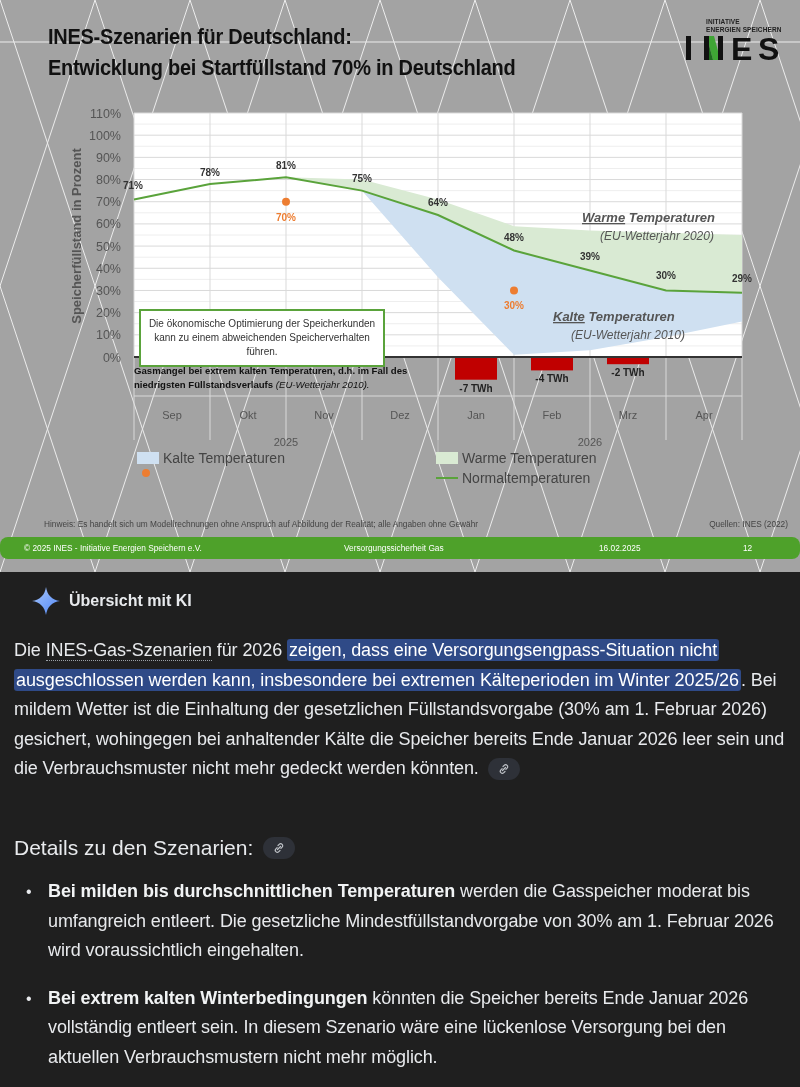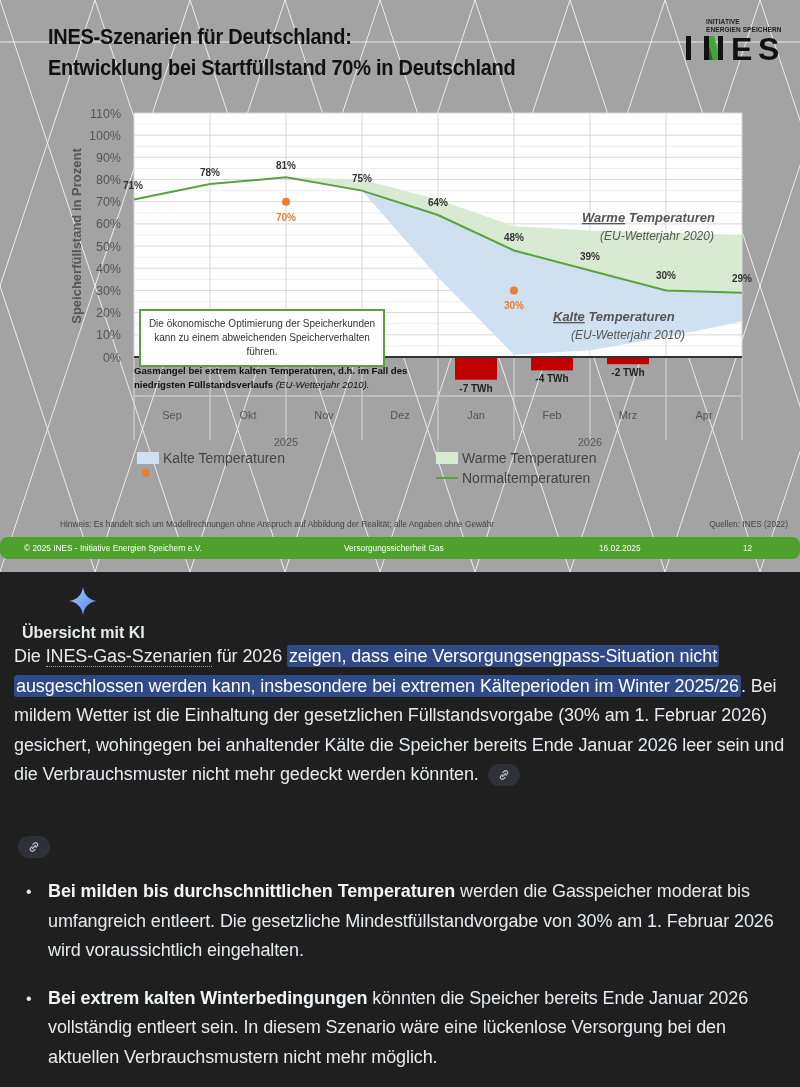--- a/index.html
+++ b/index.html
@@ -18,31 +18,31 @@
 
   .note-box { position: absolute; left: 139px; top: 309px; width: 246px; height: 58px; border: 2px solid #5aa33b; background: #fff; font-size: 10px; color: #333; text-align: center; line-height: 14px; padding-top: 6px; }
   .gas-note { position: absolute; left: 134px; top: 364px; width: 300px; font-size: 9.6px; font-weight: bold; color: #111; line-height: 14px; }
   .gas-note i { font-weight: normal; }
 
   .legend { position: absolute; font-size: 14px; color: #444; line-height: 18px; display: flex; align-items: center; gap: 4px; }
   .legend .swatch-box { width: 22px; height: 12px; display: inline-block; }
   .legend .swatch-dot { width: 8px; height: 8px; border-radius: 50%; background: #ed7d31; display: inline-block; margin: 0 9px 0 5px; }
   .legend .swatch-line { width: 22px; height: 2px; background: #5aa33b; display: inline-block; }
 
-  .hint { position: absolute; left: 60px; top: 519px; font-size: 8.3px; color: #444; }
+  .hint { position: absolute; left: 44px; top: 519px; font-size: 8.3px; color: #444; }
   .sources { position: absolute; right: 12px; top: 519px; font-size: 8.3px; color: #444; }
   .footer-bar { position: absolute; left: 0; top: 537px; width: 800px; height: 22px; background: #4ea12a; color: #fff; font-size: 8.3px; border-radius: 8px; }
   .footer-bar span { position: absolute; top: 6px; }
 
   
   .ai { position: absolute; left: 0; top: 572px; width: 800px; height: 515px; background: #1f1f1f; color: #e8eaed; font-family: "Liberation Sans", sans-serif; }
-  .ai-header { position: absolute; left: 22px; top: 14px; display: flex; align-items: center; gap: 8px; flex-direction: column; }
+  .ai-header { position: absolute; left: 31px; top: 14px; display: flex; align-items: center; gap: 8px; }
   .sparkle { width: 30px; height: 30px; }
   .ai-title { font-size: 16px; font-weight: bold; color: #e8eaed; }
-  .ai-para { position: absolute; left: 14px; top: 70px; width: 775px; font-size: 18px; line-height: 29.5px; color: #e8eaed; letter-spacing: -0.1px; }
+  .ai-para { position: absolute; left: 14px; top: 64px; width: 775px; font-size: 18px; line-height: 29.5px; color: #e8eaed; letter-spacing: -0.1px; }
   .ai-para .underlined { border-bottom: 1px dotted #9aa0a6; }
   .ai-para .hl { background: #2f4a87; color: #ffffff; border-radius: 3px; padding: 1px 2px; box-decoration-break: clone; -webkit-box-decoration-break: clone; }
   .link-chip { display: inline-flex; align-items: center; justify-content: center; width: 32px; height: 22px; border-radius: 11px; background: #2e3138; vertical-align: middle; margin-left: 4px; }
   .link-chip svg { width: 12px; height: 12px; }
   .ai-h2 { position: absolute; left: 14px; top: 264px; font-size: 21px; color: #e8eaed; display: flex; align-items: center; gap: 6px; }
   .ai-list { position: absolute; left: 14px; top: 305px; width: 780px; list-style: none; }
   .ai-list li { position: relative; padding-left: 34px; font-size: 18px; line-height: 29.5px; color: #e8eaed; margin-bottom: 18px; letter-spacing: -0.1px; }
   .ai-list li .bullet { position: absolute; left: 12px; top: 0; font-size: 16px; }
   .ai-list li b { font-weight: bold; color: #f1f3f4; }
 </style>
@@ -271,20 +271,21 @@
   <p class="ai-para">
     <span>Die </span><span class="underlined">INES-Gas-Szenarien</span><span> für 2026 </span><span class="hl">zeigen, dass eine Versorgungsengpass-Situation nicht ausgeschlossen werden kann, insbesondere bei extremen Kälteperioden im Winter 2025/26</span><span>. Bei mildem Wetter ist die Einhaltung der gesetzlichen Füllstandsvorgabe (30% am 1. Februar 2026) gesichert, wohingegen bei anhaltender Kälte die Speicher bereits Ende Januar 2026 leer sein und die Verbrauchsmuster nicht mehr gedeckt werden könnten.</span>
     <span class="link-chip">
       <svg viewBox="0 0 12 12">
           <path d="M4.5 7.5 L7.5 4.5 M5 3.5 L6.2 2.3 a2 2 0 0 1 2.9 2.9 L7.9 6.4 M7 8.5 L5.8 9.7 a2 2 0 0 1 -2.9 -2.9 L4.1 5.6" stroke="#bdc1c6" stroke-width="1.2" fill="none" stroke-linecap="round"></path>
         </svg>
     </span>
   </p>
 
   <div class="ai-h2">
+    <span>Details zu den Szenarien:</span>
     <span class="link-chip">
       <svg viewBox="0 0 12 12">
           <path d="M4.5 7.5 L7.5 4.5 M5 3.5 L6.2 2.3 a2 2 0 0 1 2.9 2.9 L7.9 6.4 M7 8.5 L5.8 9.7 a2 2 0 0 1 -2.9 -2.9 L4.1 5.6" stroke="#bdc1c6" stroke-width="1.2" fill="none" stroke-linecap="round"></path>
         </svg>
     </span>
   </div>
 
   <ul class="ai-list">
     <li>
       <span class="bullet">•</span>

